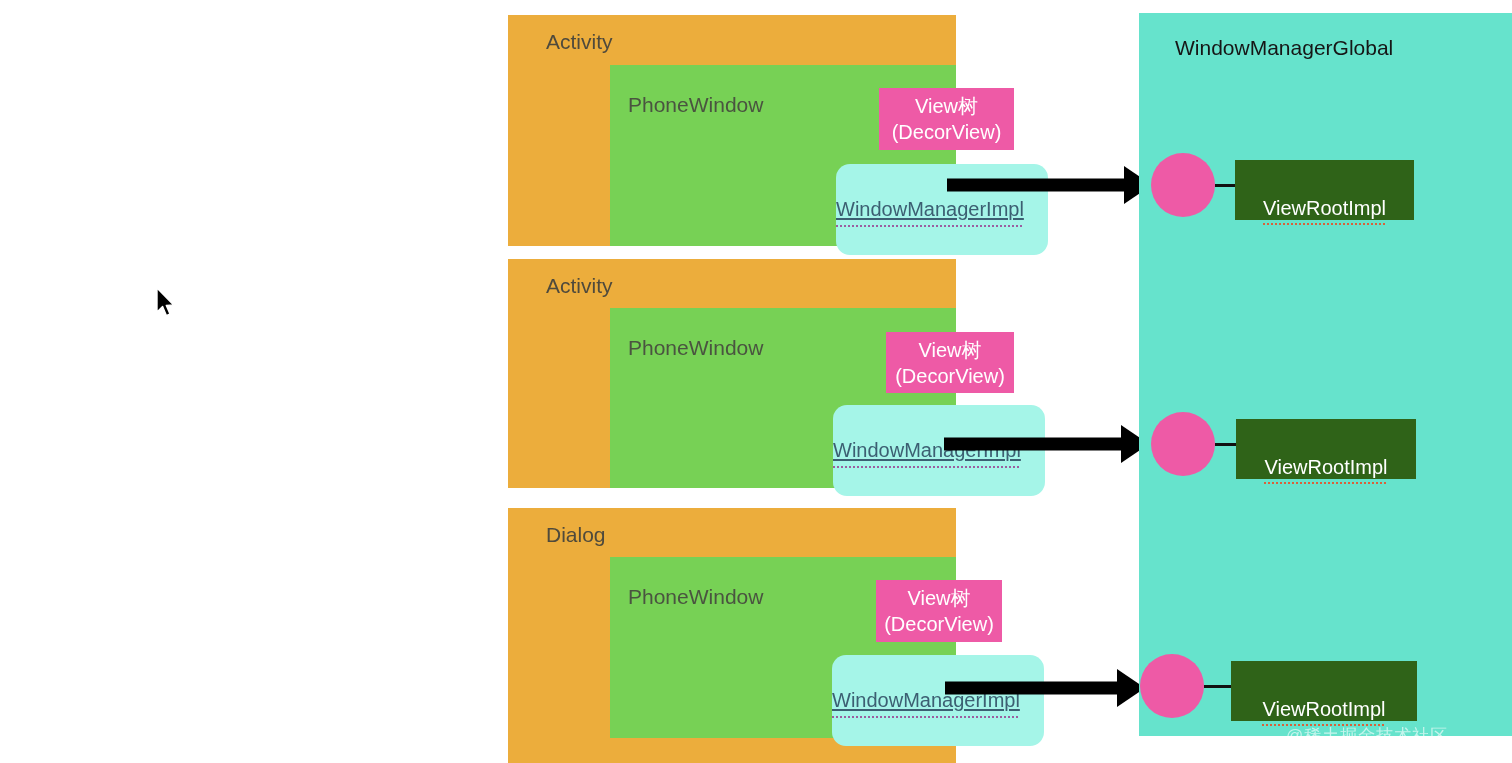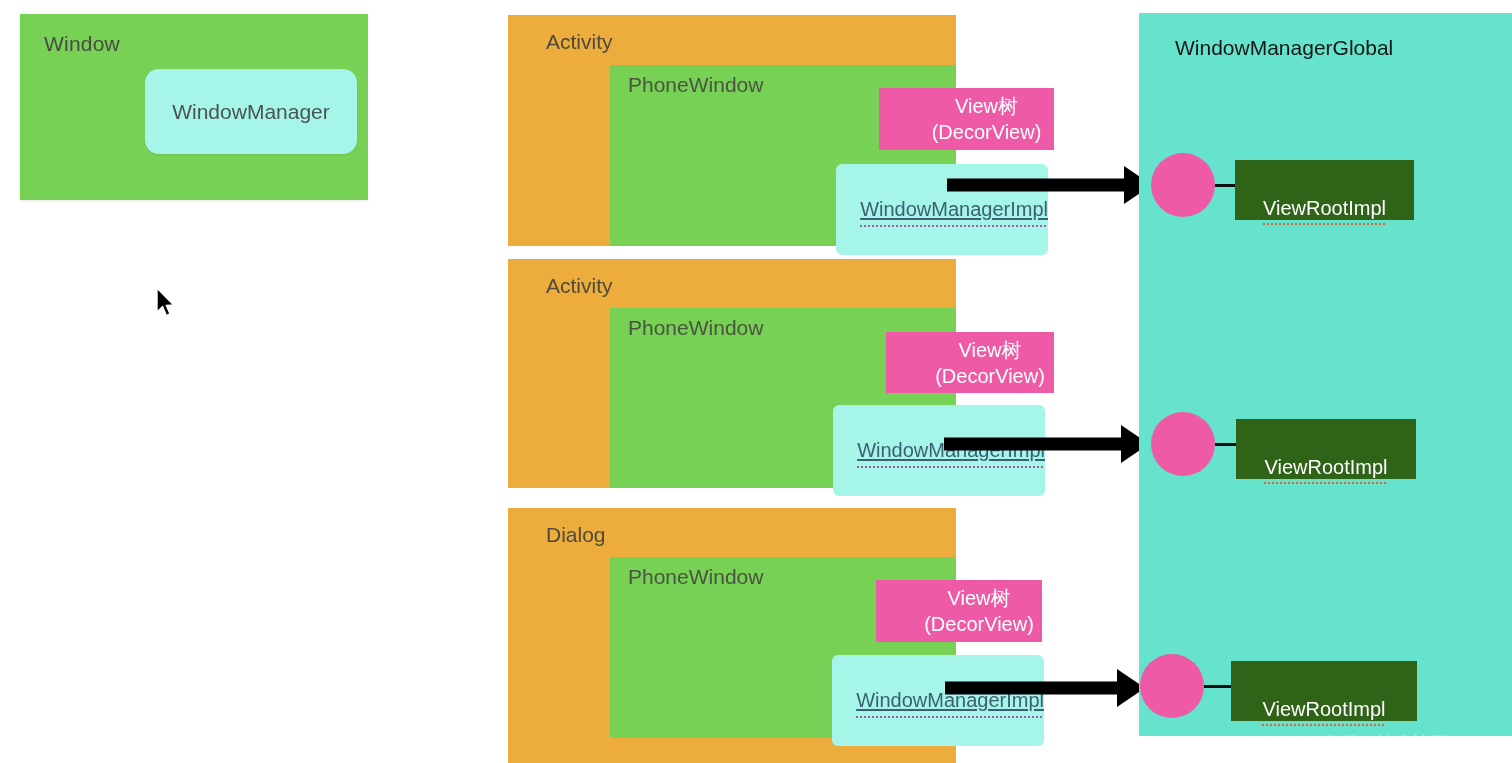--- a/index.html
+++ b/index.html
@@ -57,46 +57,45 @@
     color: #4f4a3c;
   }
 
   .phonewindow-box {
     position: absolute;
     background: #77D155;
   }
   .phonewindow-label {
     position: absolute;
     left: 18px;
-    top: 8px;
+    top: 28px;
     font-size: 21px;
     color: #4a5440;
   }
 
   .viewtree-box {
     position: absolute;
     background: #EE5AA6;
     color: #ffffff;
     font-size: 20px;
     line-height: 26px;
     text-align: center;
     display: flex;
     flex-direction: column;
     align-items: center;
     justify-content: center;
-    padding-left: 40px;
   }
 
   .wmimpl-pill {
     position: absolute;
     background: #A5F5E8;
-    border-radius: 6px;
+    border-radius: 14px;
     display: flex;
     align-items: center;
-    justify-content: flex-end;
+    justify-content: flex-start;
     font-size: 20px;
     color: #3c5f72;
   }
   .wmimpl-pill .txt {
     text-decoration: underline;
     text-decoration-style: solid;
     text-decoration-color: #3c5f72;
     text-underline-offset: 2px;
     position: relative;
   }
@@ -177,34 +176,27 @@
   
   .cursor { position: absolute; }
 
   
   .watermark {
     position: absolute;
     font-size: 17px;
     color: rgba(255,255,255,0.62);
     letter-spacing: 1px;
     white-space: nowrap;
-    margin-top: 8px;
   }
 </style>
 </head>
 <body>
 
 <div id="stage">
 
-  <div class="window-box abs" style="left:20px; top:14px; width:348px; height:186px;">
-    <span class="window-label">Window</span>
-    <div class="wm-pill" style="left:125px; top:55px; width:212px; height:85px;">
-      <span>WindowManager</span>
-    </div>
-  </div>
 
   <div class="container-box abs" style="left:508px; top:15px; width:448px; height:231px;">
     <span class="container-label">Activity</span>
 
     <div class="phonewindow-box" style="left:102px; top:50px; width:346px; height:181px;">
       <span class="phonewindow-label">PhoneWindow</span>
 
       <div class="viewtree-box" style="left:269px; top:23px; width:135px; height:62px;">
         <span>View树</span>
         <span>(DecorView)</span>

